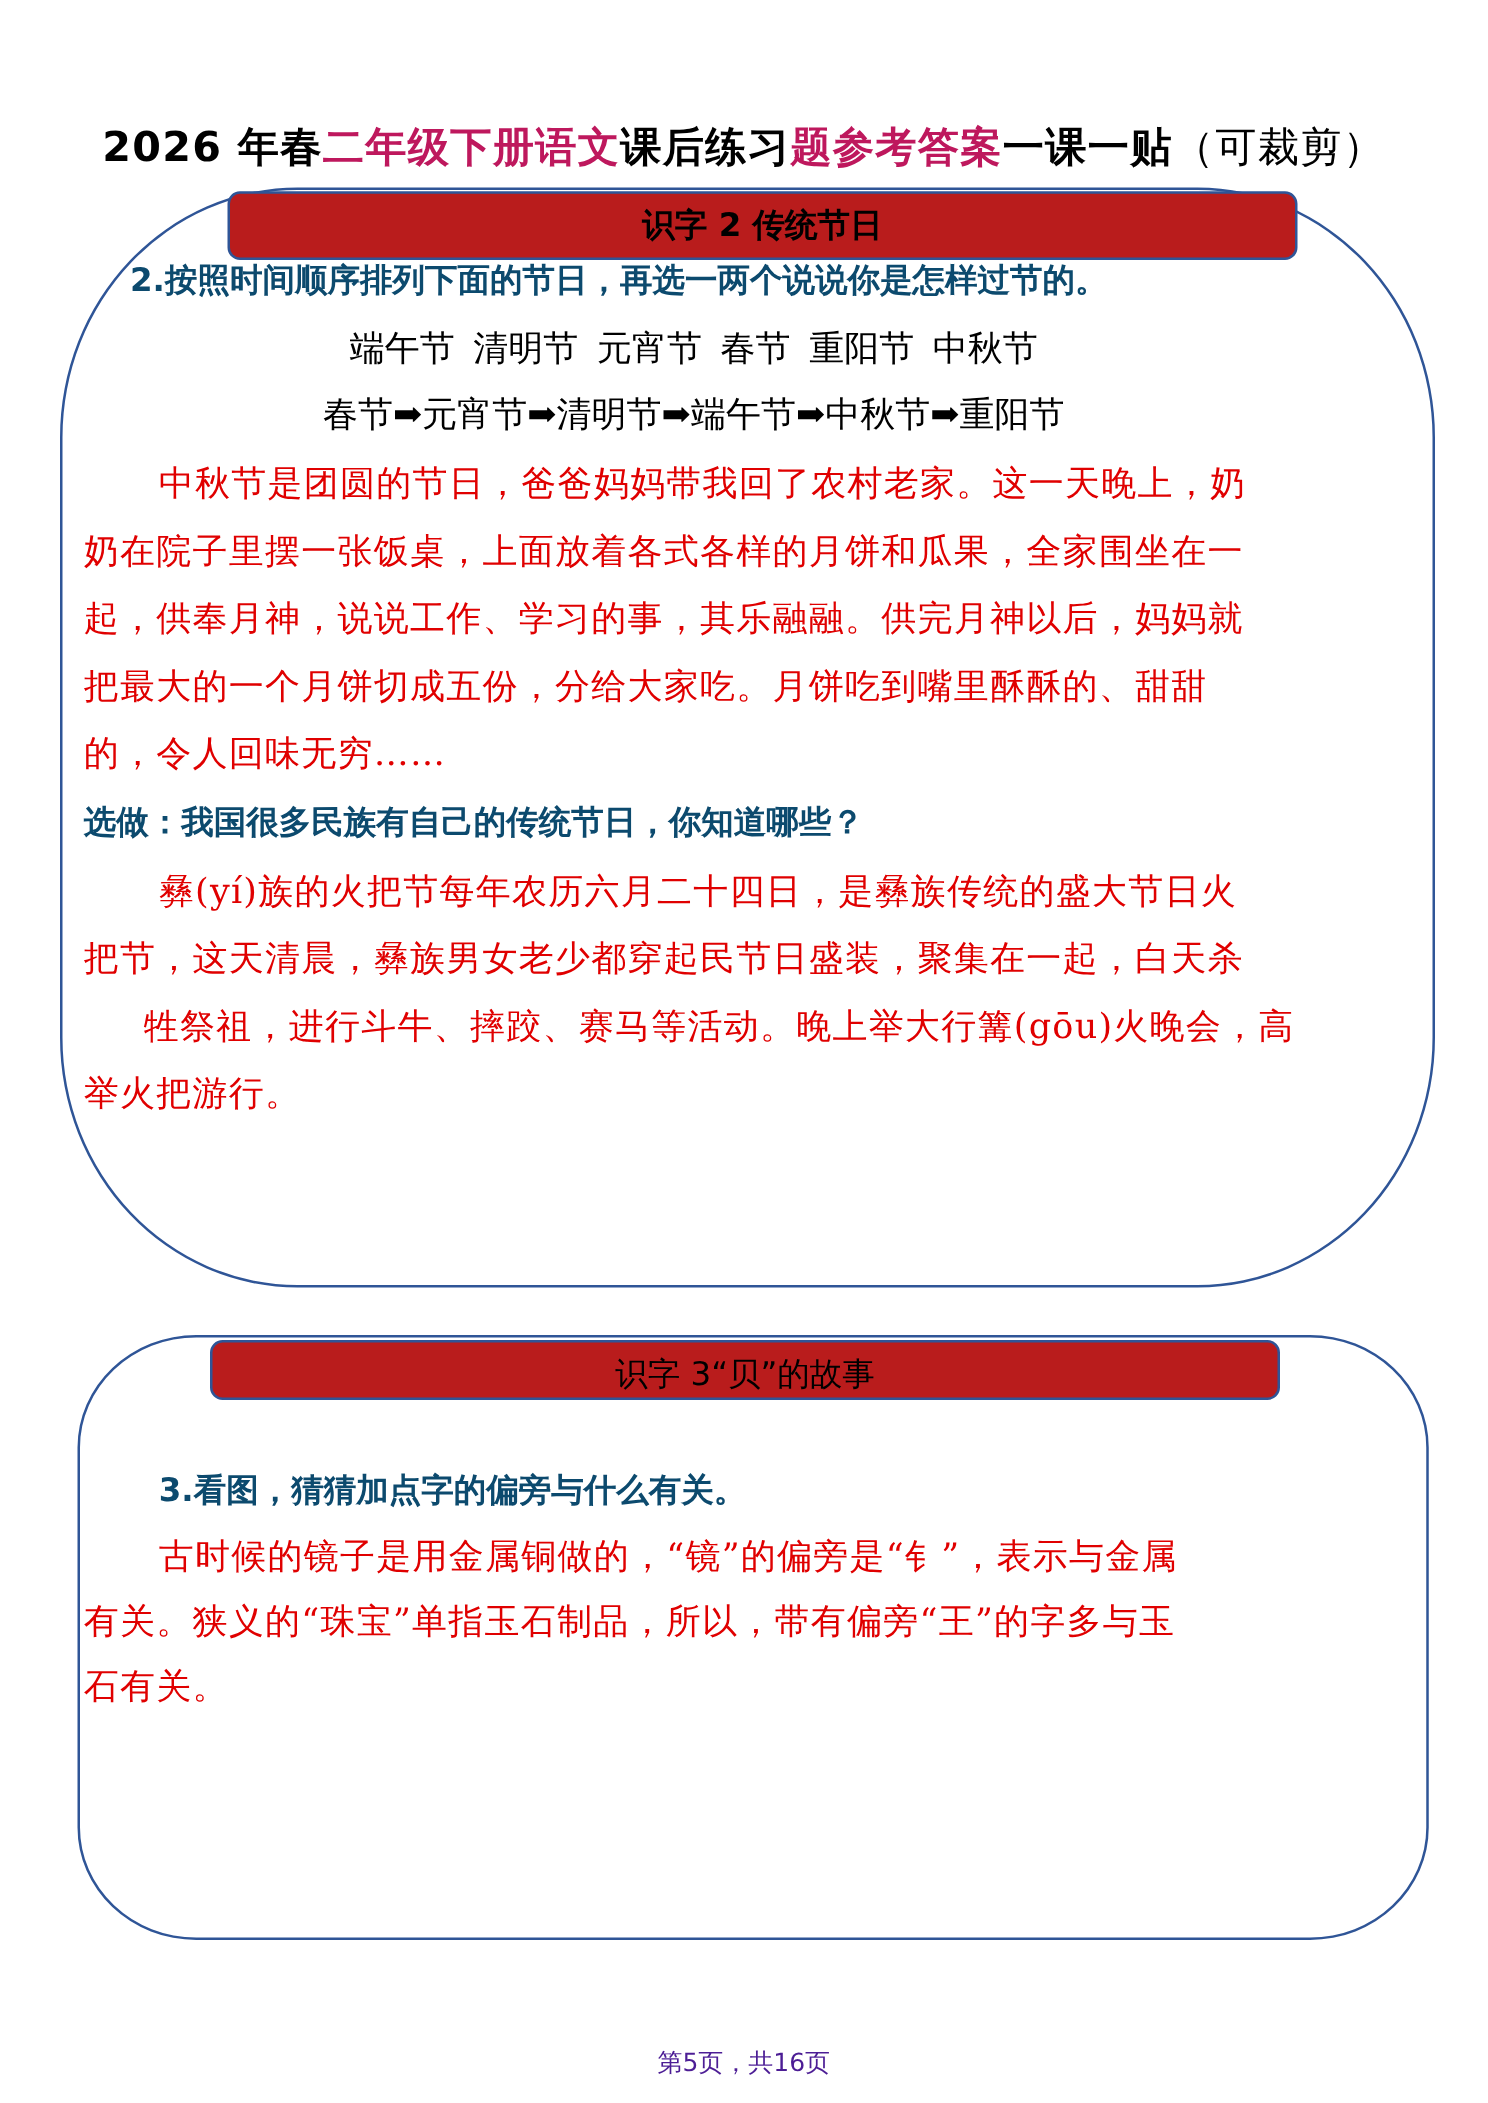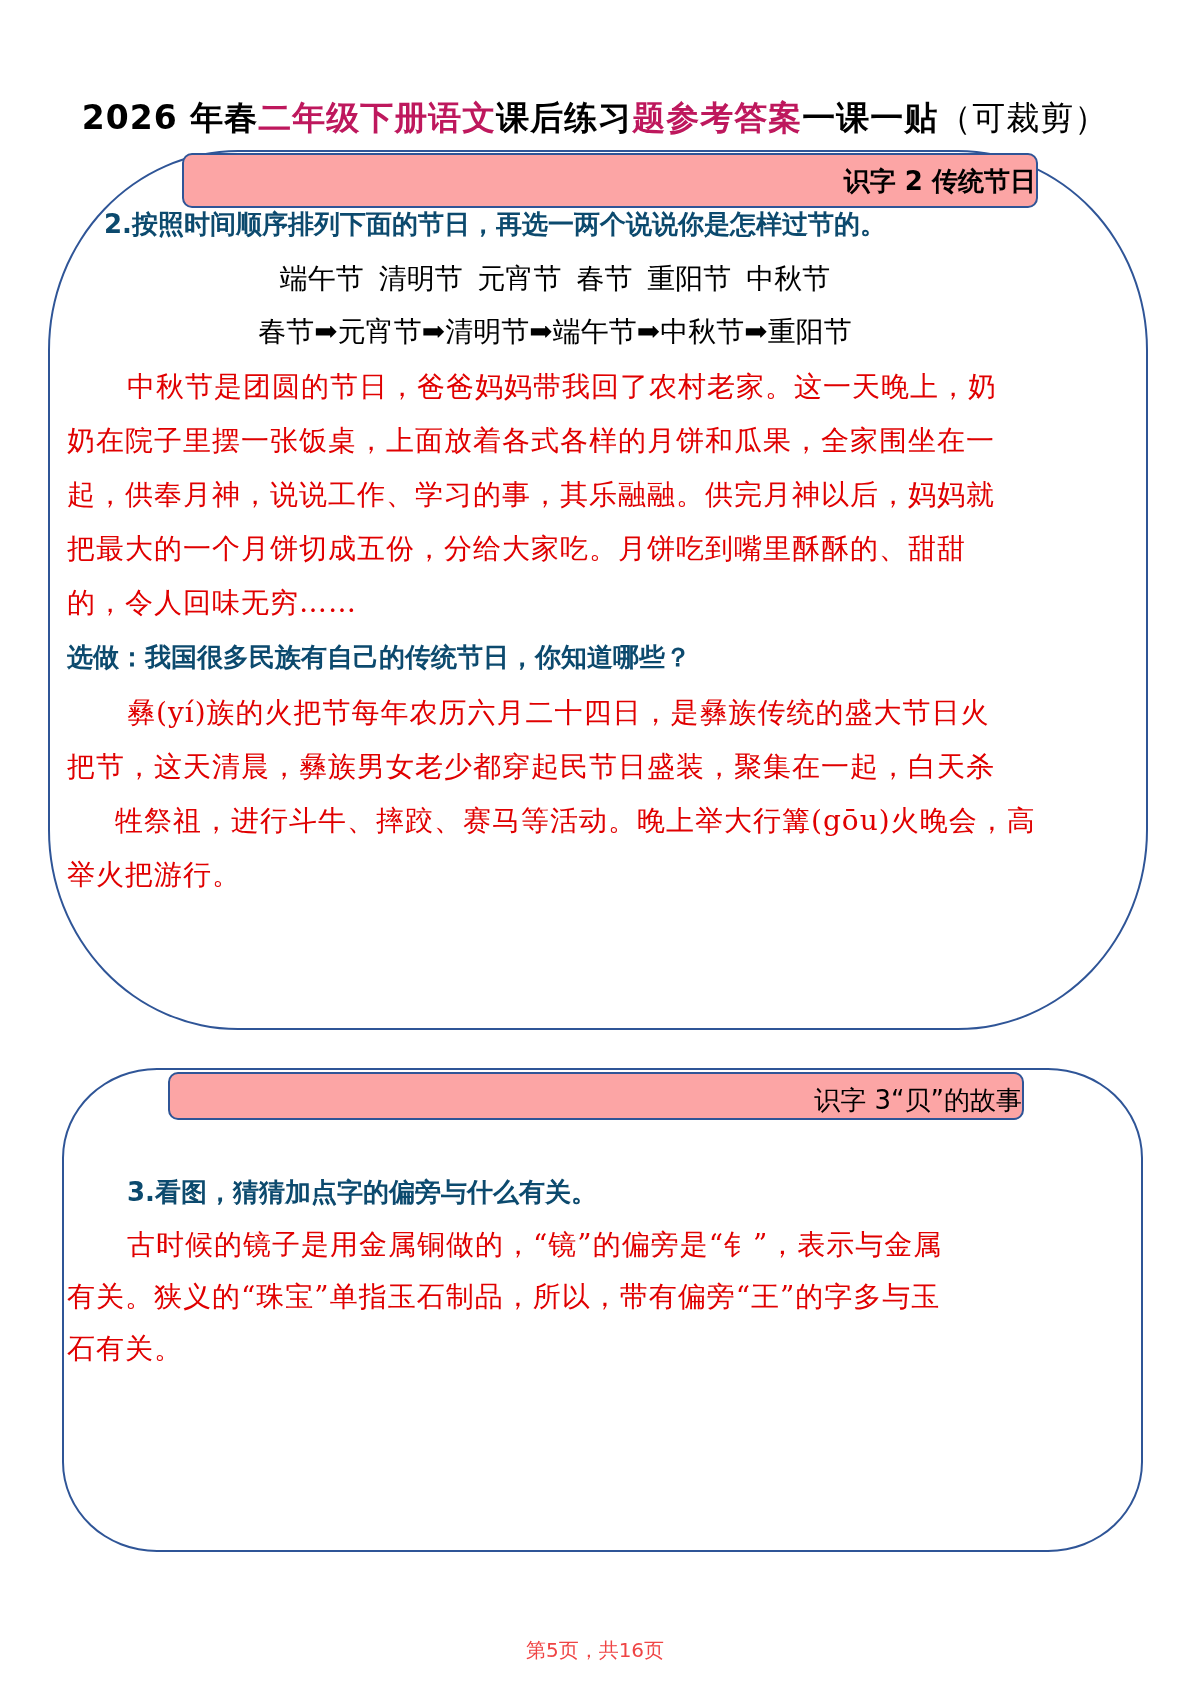--- a/index.html
+++ b/index.html
@@ -7,31 +7,31 @@
          font-family: "DejaVu Serif", "Liberation Serif", serif; color:#000; }
   .title { position:absolute; left:0; width:1190px; top:96px; text-align:center;
            font-family:"DejaVu Sans","Liberation Sans",sans-serif; font-weight:bold;
            font-size:33px; letter-spacing:1px; white-space:nowrap; }
   .title .red { color:#000000; }
   .title .blk { color:#be185d; }
   .title .blue { color:#000000; font-weight:normal; }
   .box { position:absolute; border:2px solid #2f5597; background:#fff; box-sizing:border-box; }
   .box1 { left:48px; top:150px; width:1100px; height:880px; border-radius:190px / 200px; }
   .box2 { left:62px; top:1068px; width:1081px; height:484px; border-radius:95px / 90px; }
-  .hbar { position:absolute; background:#fca5a5; border:2px solid #2f5597; border-radius:10px;
-          box-sizing:border-box; text-align:right; font-family:"DejaVu Sans","Liberation Sans",sans-serif;
+  .hbar { position:absolute; background:#b91c1c; border:2px solid #2f5597; border-radius:10px;
+          box-sizing:border-box; text-align:center; font-family:"DejaVu Sans","Liberation Sans",sans-serif;
           font-size:26px; color:#000; }
   .hbar1 { left:182px; top:153px; width:856px; height:55px; line-height:52px; font-weight:bold; }
   .hbar2 { left:168px; top:1072px; width:856px; height:48px; line-height:52px; }
   .line { position:absolute; white-space:nowrap; }
   .q { font-family:"DejaVu Sans","Liberation Sans",sans-serif; font-weight:bold; font-size:26px; color:#0c4a6e; }
   .plain { font-size:28px; color:#000; }
   .ans { font-size:28px; color:#e00000; letter-spacing:1px; }
   .footer { position:absolute; top:1637px; left:0; width:1190px; text-align:center;
-            font-family:"DejaVu Sans","Liberation Sans",sans-serif; font-size:20px; color:#ef4444; }
+            font-family:"DejaVu Sans","Liberation Sans",sans-serif; font-size:20px; color:#4c1d95; }
 </style>
 </head>
 <body>
 
 <div class="title">
   <span class="red">2026 年春</span><span class="blk">二年级下册语文</span><span class="red">课后练习</span><span class="blk">题参考答案</span><span class="red">一课一贴</span><span class="blue">（可裁剪）</span>
 </div>
 
 <div class="box box1"></div>
 <div class="hbar hbar1">识字 2  传统节日</div>

